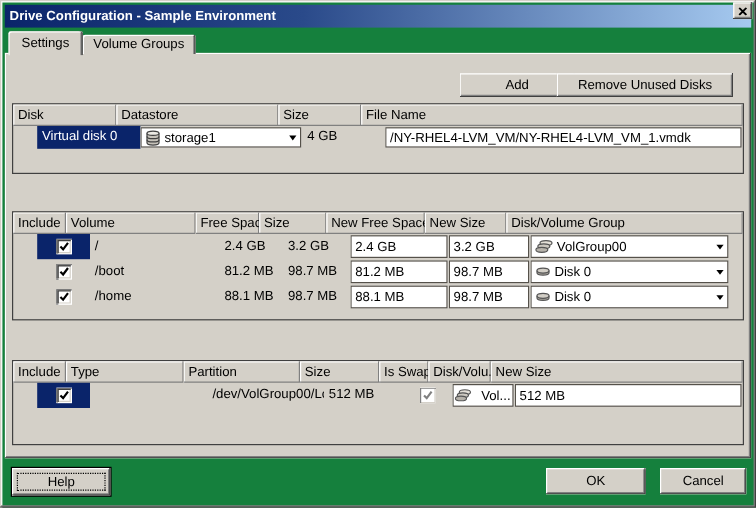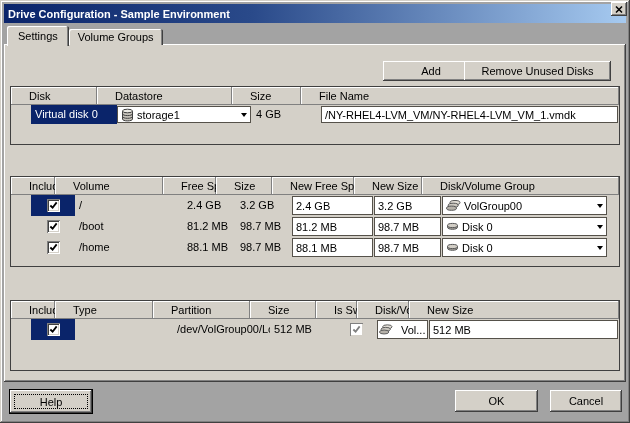--- a/index.html
+++ b/index.html
@@ -2,21 +2,21 @@
 <html><head>
 <meta charset="utf-8">
 <style>
   * { margin:0; padding:0; box-sizing:border-box; }
   body {
     width:630px; height:423px; overflow:hidden;
     font-family:"Liberation Sans", sans-serif; font-size:11px; color:#000;
     background:#808080;
   }
   .dialog {
-    position:relative; width:630px; height:423px; background:#a3a3a3;
+    position:relative; width:630px; height:423px; background:#15803d;
     box-shadow: inset -1px -1px #404040, inset 1px 1px #d4d0c8,
                 inset -2px -2px #808080, inset 2px 2px #fff;
   }
   
   .titlebar {
     position:absolute; left:4px; top:4px; width:622px; height:19px;
     background:linear-gradient(90deg,#0a246a 0%, #2a4a8a 40%, #a6caf0 100%);
     display:flex; align-items:center; padding:0 4px;
   }
   .title-text { color:#fff; font-weight:bold; font-size:11px; white-space:nowrap; }
@@ -50,21 +50,21 @@
     display:flex; align-items:center; justify-content:center;
     font-size:11px; white-space:nowrap; cursor:default; z-index:2;
   }
   .btn.default { box-shadow: 0 0 0 1px #000, inset -1px -1px #404040, inset 1px 1px #fff,
                 inset -2px -2px #808080, inset 2px 2px #d4d0c8; }
   .btn.default::after { content:""; position:absolute; left:4px; right:4px; top:4px; bottom:4px; border:1px dotted #000; }
   
   .table { position:absolute; background:#d4d0c8; border:1px solid #404040; overflow:hidden; z-index:2; }
   .thead { display:flex; height:18px; }
   .th {
-    background:#d4d0c8; padding:3px 18px 0; white-space:nowrap; overflow:hidden;
+    background:#d4d0c8; padding:3px 4px 0; white-space:nowrap; overflow:hidden;
     box-shadow: inset -1px -1px #808080, inset 1px 1px #fff;
   }
   .trow { display:flex; height:21px;padding-left:20px; }
   .trow.h19 { height:19px; }
   .col { display:flex; overflow:hidden; }
   .txt { padding:4px 4px 0; white-space:nowrap; display:block; }
   .sel { background:#0a246a; color:#fff; }
   .inc { align-items:center; justify-content:center; }
   .box {
     flex:1; background:#fff; border:1px solid #55514a; margin:1px 1px 1px 0;

